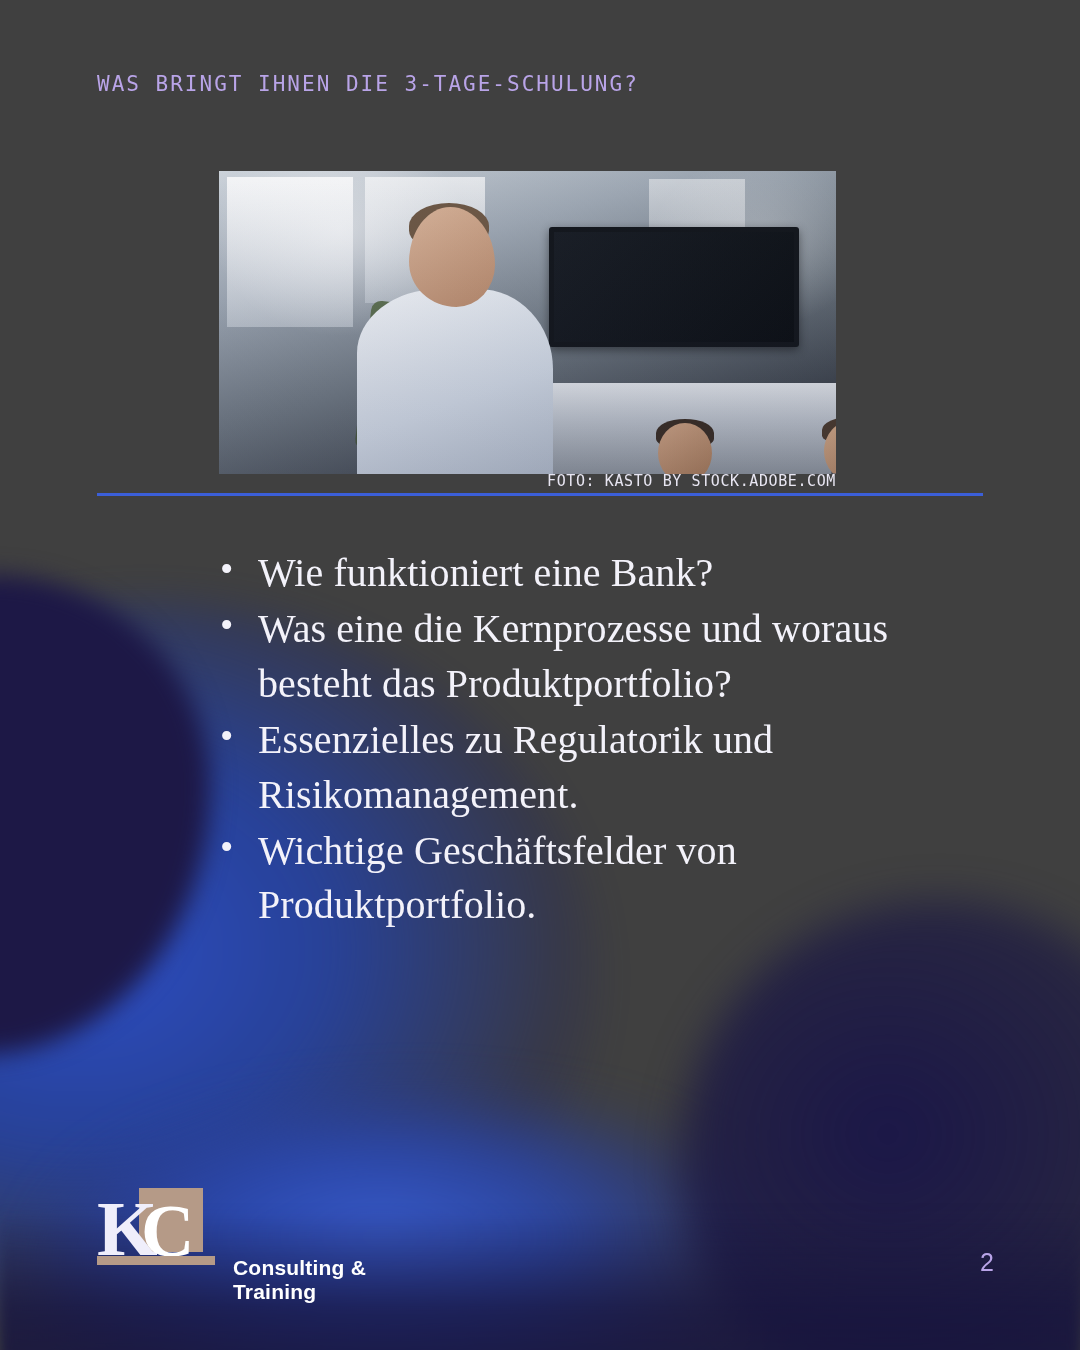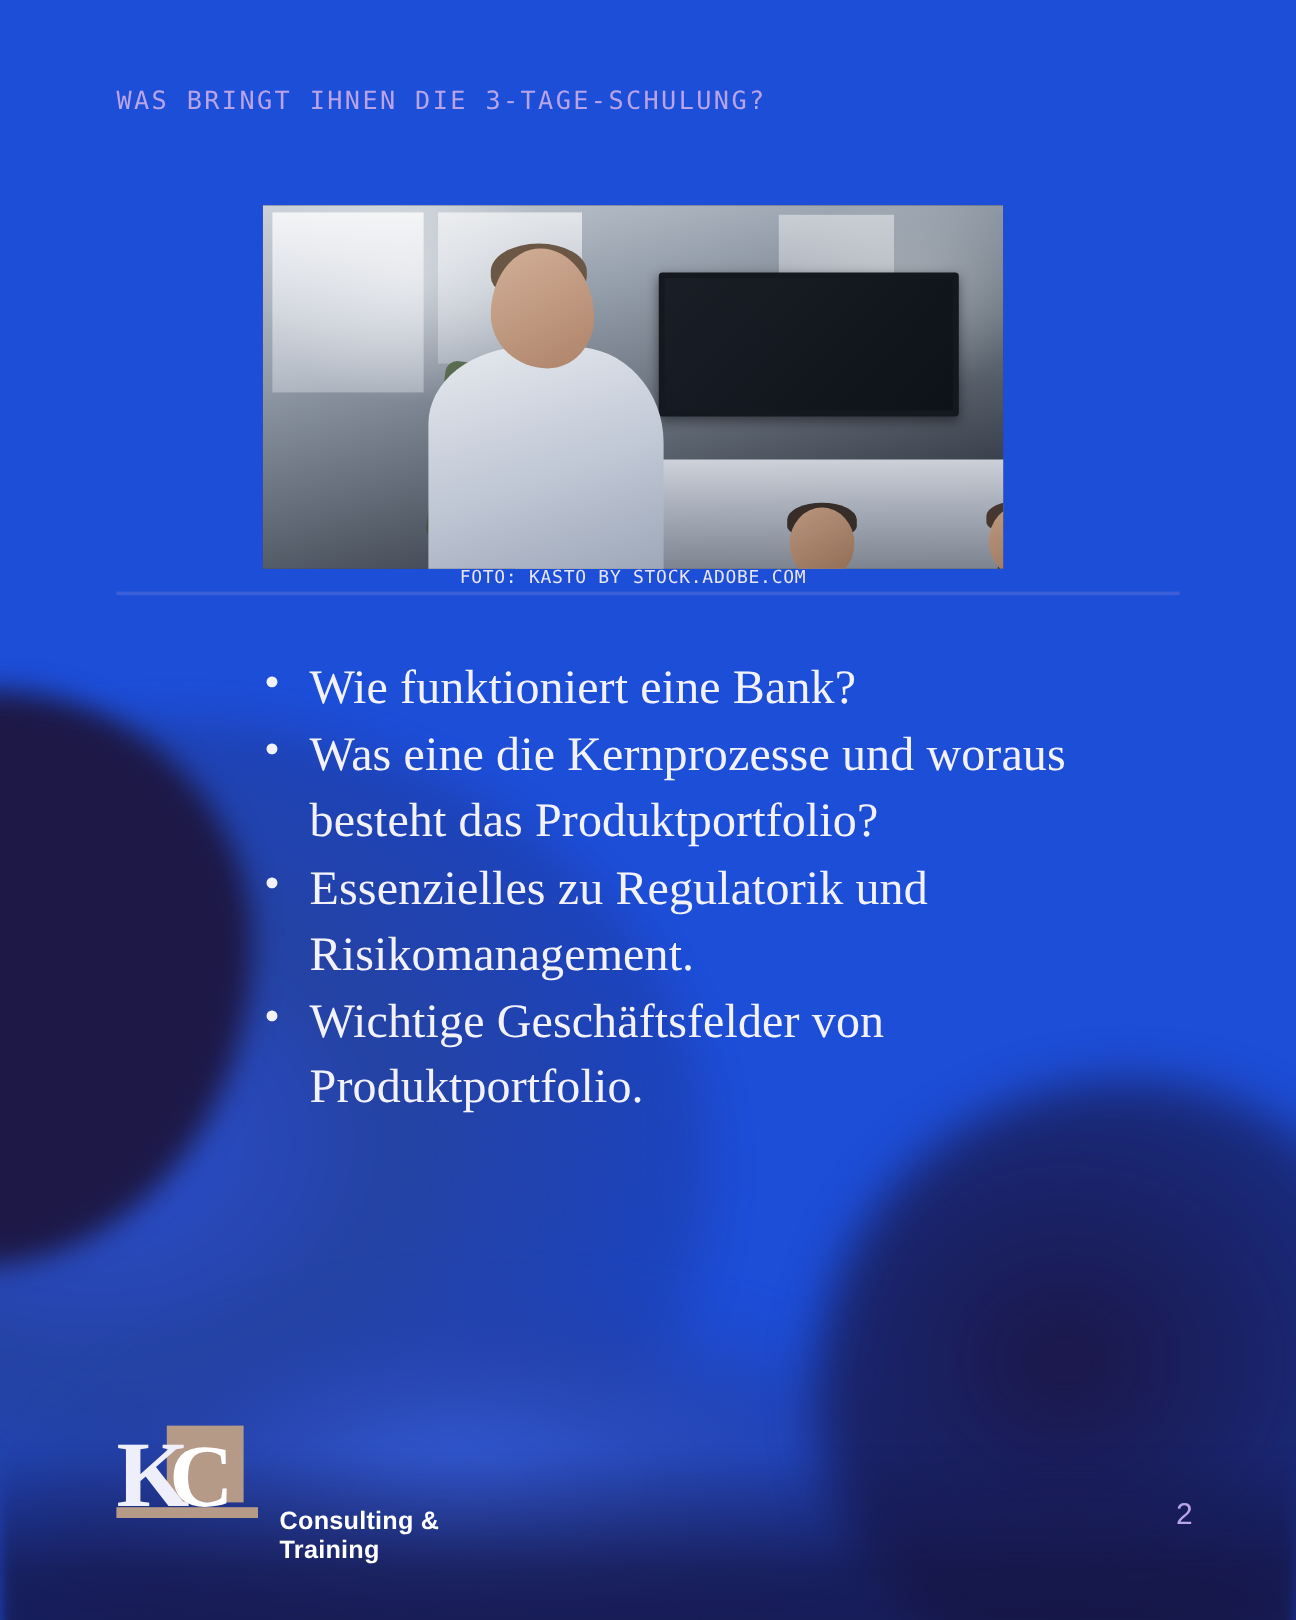--- a/index.html
+++ b/index.html
@@ -8,21 +8,21 @@
     background: #15123f;
   }
   body {
     font-family: "Liberation Sans", sans-serif;
   }
   #slide {
     position: relative;
     width: 1080px;
     height: 1350px;
     overflow: hidden;
-    background: #1d4ed8;
+    background: #404040;
   }
 
   
   .blob {
     position: absolute;
     pointer-events: none;
   }
   #blob-red {
     left: -230px;
     top: 980px;
@@ -199,21 +199,21 @@
   #photo-veil {
     position: absolute; inset: 0;
     background: linear-gradient(to bottom, rgba(23,20,66,0.02), rgba(23,20,66,0.10));
   }
 
   #photo-credit {
     position: absolute;
     left: 219px;
     top: 472px;
     width: 617px;
-    text-align: center;
+    text-align: right;
     font-family: "DejaVu Sans Mono", monospace;
     font-size: 15px;
     letter-spacing: .6px;
     color: #e8e6f2;
     padding-right: 2px;
   }
 
   #divider {
     position: absolute;
     left: 97px;

